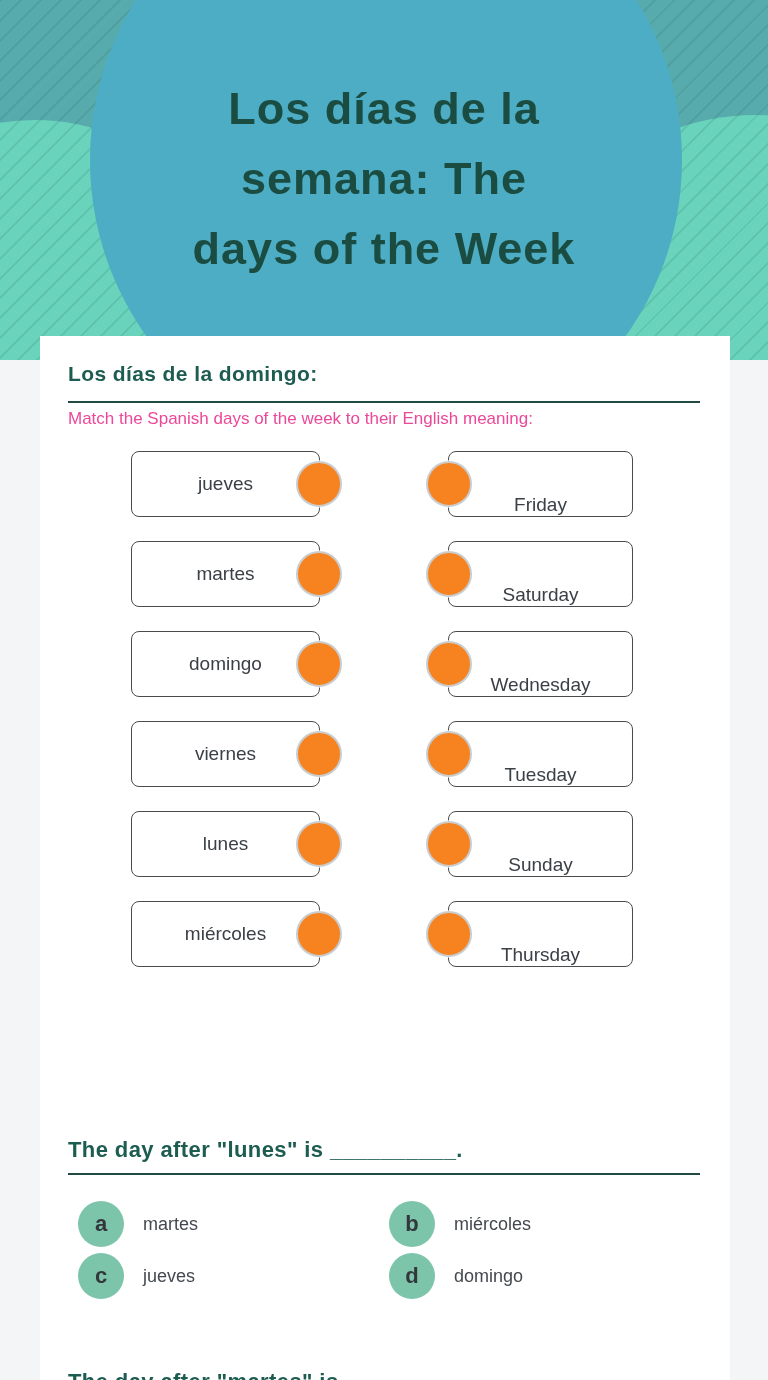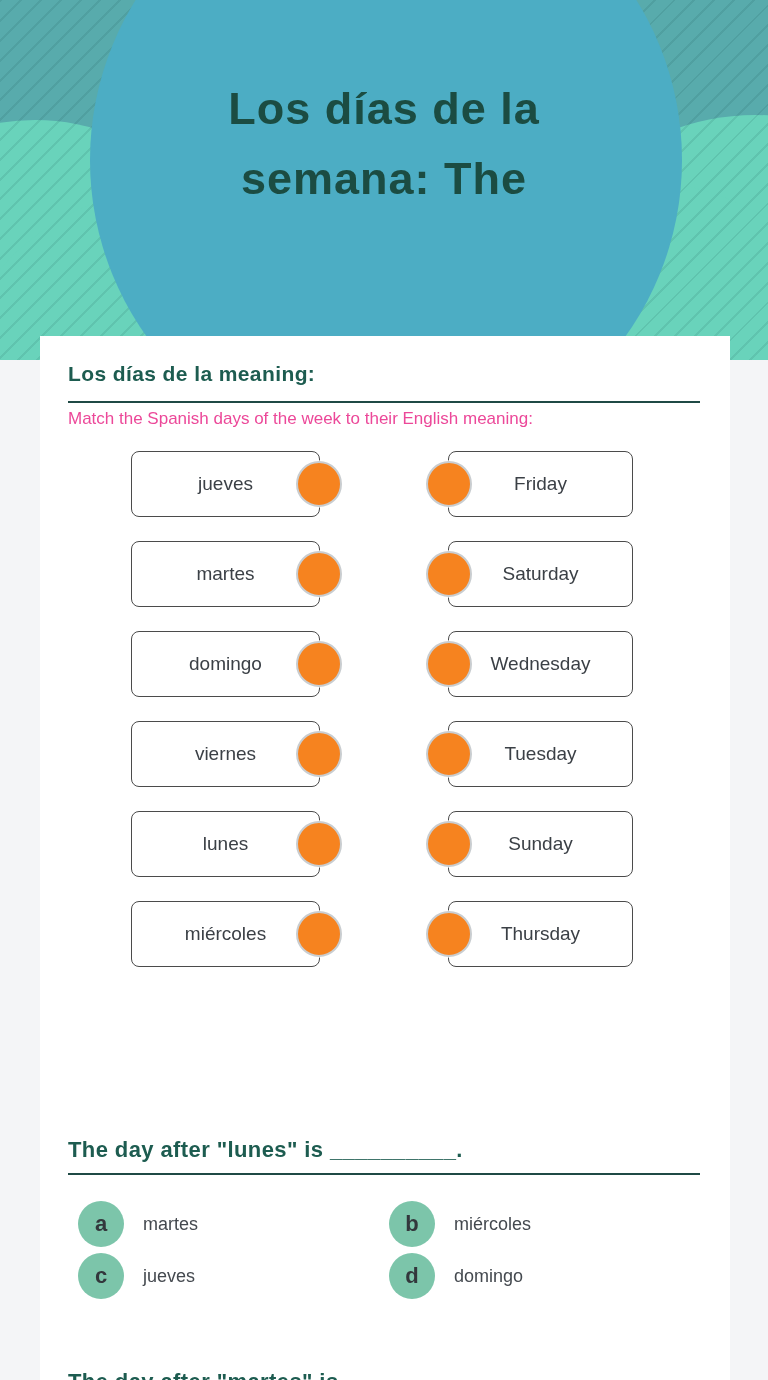--- a/index.html
+++ b/index.html
@@ -25,21 +25,21 @@
 
   .section-heading{color:#1d5c50;font-size:21px;font-weight:700;letter-spacing:0.4px;margin:0;}
   .rule{border:none;border-top:2px solid #1f4a45;margin:15px 0 0 0;}
   .instruction{color:#ec4899;font-size:17px;margin:6px 0 0 0;}
 
   
   .match-area{margin:22px 0 0 63px;}
   .match-row{display:flex;align-items:stretch;height:66px;margin-bottom:24px;}
   .match-box{position:relative;border:1px solid #4b4b4b;border-radius:8px;display:flex;align-items:center;justify-content:center;box-sizing:border-box;background:#fff;}
   .match-box.left{width:189px;}
-  .match-box.right{width:185px;margin-left:128px;}
+  .match-box.right{width:185px;margin-left:128px;align-items:flex-end;}
   .match-label{color:#3b4046;font-size:19px;}
   .dot{position:absolute;top:50%;width:42px;height:42px;margin-top:-23px;border-radius:50%;
     background:#f6831f;border:2px solid #c9cdd0;box-shadow:0 0 0 1px rgba(255,255,255,0.6);}
   .dot.right{right:-23px;}
   .dot.left{left:-23px;}
 
   
   .q-heading{color:#1d5c50;font-size:22px;font-weight:700;letter-spacing:0.4px;margin:0;}
   .q1-heading{margin-top:80px;}
   .q-rule{border:none;border-top:2px solid #1f4a45;margin:10px 0 0 0;}
@@ -59,26 +59,27 @@
     <div class="cloud l1"></div>
     <div class="cloud l2"></div>
     <div class="cloud r1"></div>
     <div class="cloud r2"></div>
     <div class="cloud base"></div>
     <div class="stripes"></div>
     <div class="title-ellipse"></div>
     <div class="header-title">
       <div>Los días de la</div>
       <div>semana: The</div>
+      <div>days of the Week</div>
     </div>
   </div>
 
   <div class="card">
 
-    <h2 class="section-heading">Los días de la meaning:</h2>
+    <h2 class="section-heading">Los días de la domingo:</h2>
     <hr class="rule">
     <p class="instruction">Match the Spanish days of the week to their English meaning:</p>
 
     <div class="match-area">
 
       <div class="match-row">
         <div class="match-box left">
           <span class="match-label">jueves</span>
           <span class="dot right"></span>
         </div>

